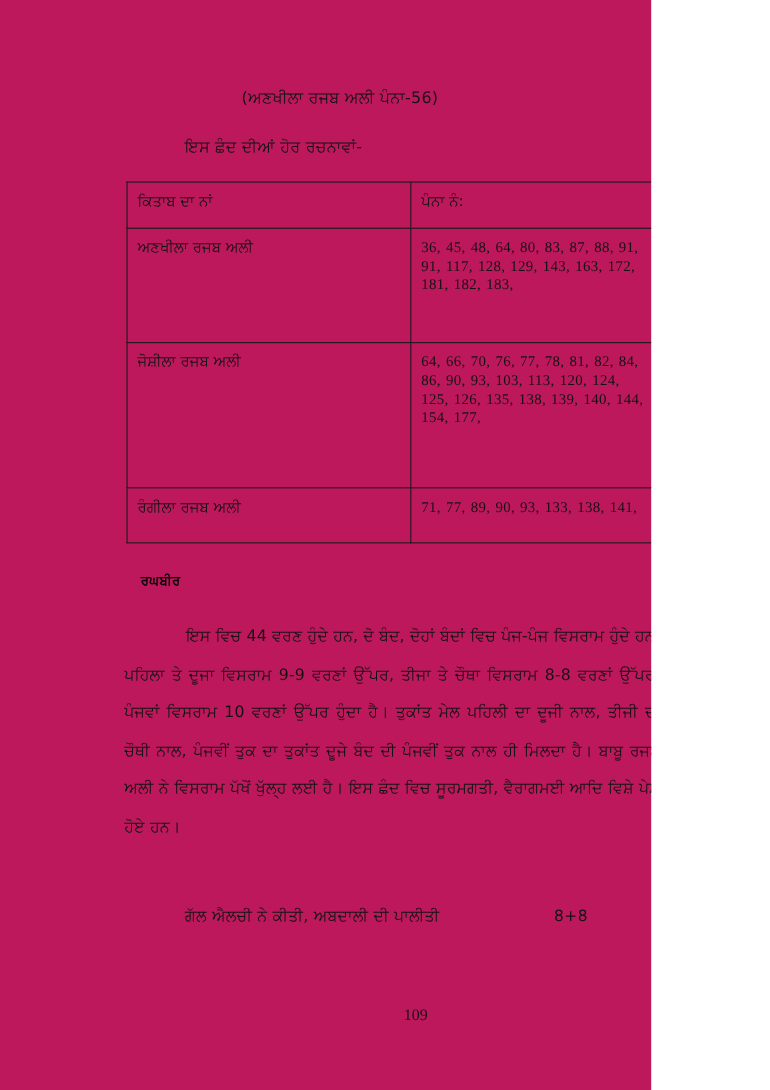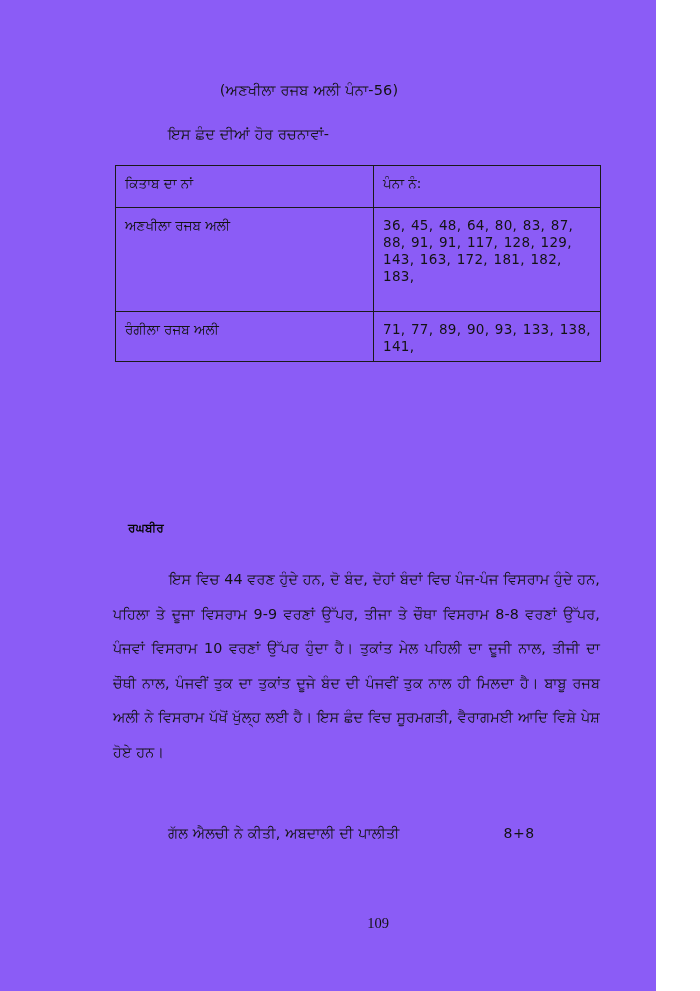--- a/index.html
+++ b/index.html
@@ -6,23 +6,23 @@
     margin: 0;
     padding: 0;
     background: #ffffff;
   }
   body {
     font-family: "DejaVu Sans", "Liberation Sans", sans-serif;
     color: #111111;
   }
   .page {
     position: relative;
-    width: 656px;
+    width: 592px;
     height: 991px;
-    background: #8b5cf6;
+    background: #be185d;
     overflow: hidden;
   }
 
   
   .source-line {
     position: absolute;
     top: 82px;
     left: 0;
     width: 700px;
     text-align: center;
@@ -61,20 +61,21 @@
     color: #131313;
   }
   .works-table col.c-name { width: 258px; }
   .works-table col.c-pages { width: 227px; }
 
   .cell-pages {
     line-height: 2.05;
     letter-spacing: 0.3px;
     word-spacing: 1px;
     font-size: 13px;
+    font-family: Liberation Serif, serif;
   }
   .hdr-row td { height: 32px; }
   .row-1 td { height: 94px; }
   .row-2 td { height: 122px; }
   .row-3 td { height: 40px; }
 
   
   .section-heading {
     position: absolute;
     top: 521px;
@@ -148,20 +149,24 @@
     </colgroup>
     <tbody>
       <tr class="hdr-row">
         <td>ਕਿਤਾਬ ਦਾ ਨਾਂ</td>
         <td>ਪੰਨਾ ਨੰ:</td>
       </tr>
       <tr class="row-1">
         <td>ਅਣਖੀਲਾ ਰਜਬ ਅਲੀ</td>
         <td class="cell-pages">36, 45, 48, 64, 80, 83, 87, 88, 91, 91, 117, 128, 129, 143, 163, 172, 181, 182, 183,</td>
       </tr>
+      <tr class="row-2">
+        <td>ਜੋਸ਼ੀਲਾ ਰਜਬ ਅਲੀ</td>
+        <td class="cell-pages">64, 66, 70, 76, 77, 78, 81, 82, 84, 86, 90, 93, 103, 113, 120, 124, 125, 126, 135, 138, 139, 140, 144, 154, 177,</td>
+      </tr>
       <tr class="row-3">
         <td>ਰੰਗੀਲਾ ਰਜਬ ਅਲੀ</td>
         <td class="cell-pages">71, 77, 89, 90, 93, 133, 138, 141,</td>
       </tr>
     </tbody>
   </table>
 
   <div class="section-heading">ਰਘਬੀਰ</div>
 
   <div class="body-para">ਇਸ ਵਿਚ 44 ਵਰਣ ਹੁੰਦੇ ਹਨ, ਦੋ ਬੰਦ, ਦੋਹਾਂ ਬੰਦਾਂ ਵਿਚ ਪੰਜ-ਪੰਜ ਵਿਸਰਾਮ ਹੁੰਦੇ ਹਨ, ਪਹਿਲਾ ਤੇ ਦੂਜਾ ਵਿਸਰਾਮ 9-9 ਵਰਣਾਂ ਉੱਪਰ, ਤੀਜਾ ਤੇ ਚੌਥਾ ਵਿਸਰਾਮ 8-8 ਵਰਣਾਂ ਉੱਪਰ, ਪੰਜਵਾਂ ਵਿਸਰਾਮ 10 ਵਰਣਾਂ ਉੱਪਰ ਹੁੰਦਾ ਹੈ। ਤੁਕਾਂਤ ਮੇਲ ਪਹਿਲੀ ਦਾ ਦੂਜੀ ਨਾਲ, ਤੀਜੀ ਦਾ ਚੌਥੀ ਨਾਲ, ਪੰਜਵੀਂ ਤੁਕ ਦਾ ਤੁਕਾਂਤ ਦੂਜੇ ਬੰਦ ਦੀ ਪੰਜਵੀਂ ਤੁਕ ਨਾਲ ਹੀ ਮਿਲਦਾ ਹੈ। ਬਾਬੂ ਰਜਬ ਅਲੀ ਨੇ ਵਿਸਰਾਮ ਪੱਖੋਂ ਖੁੱਲ੍ਹ ਲਈ ਹੈ। ਇਸ ਛੰਦ ਵਿਚ ਸੂਰਮਗਤੀ, ਵੈਰਾਗਮਈ ਆਦਿ ਵਿਸ਼ੇ ਪੇਸ਼ ਹੋਏ ਹਨ।</div>

